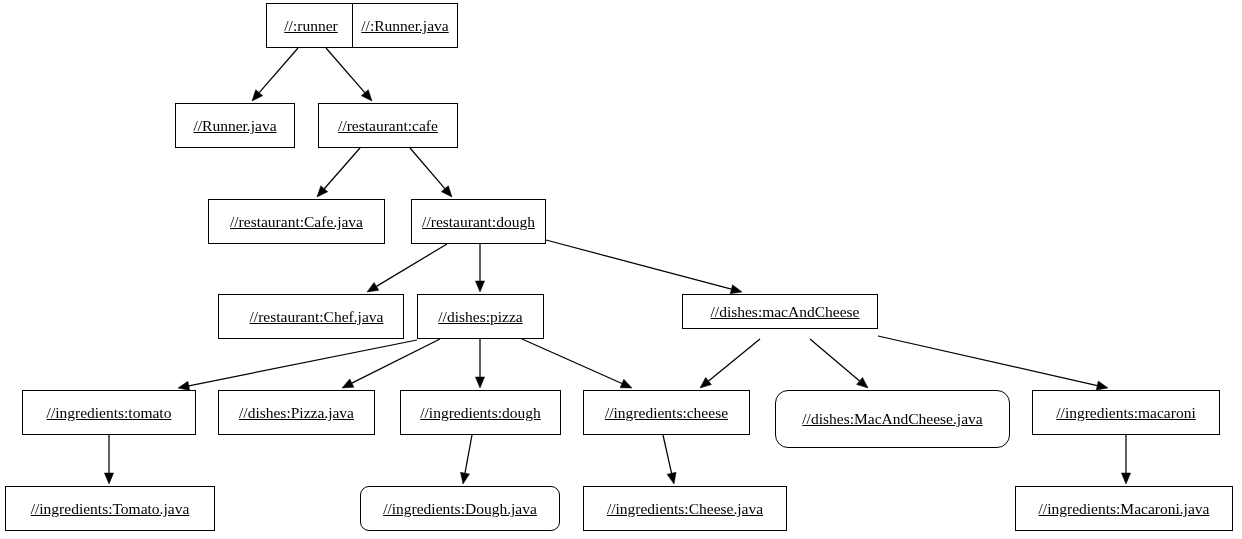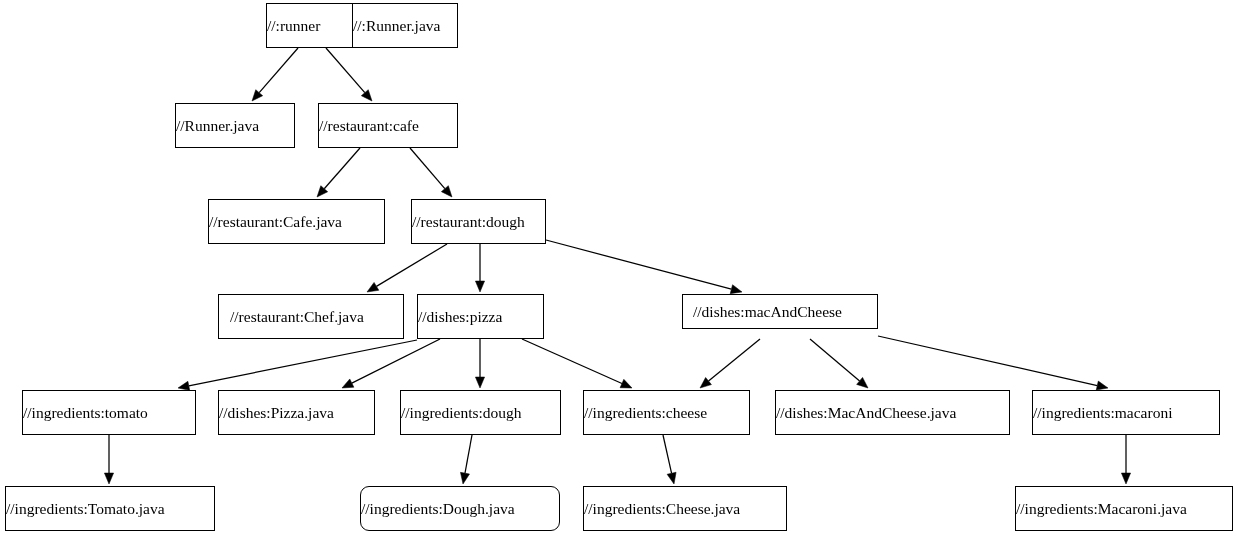--- a/index.html
+++ b/index.html
@@ -22,21 +22,22 @@
     width: 1242px;
     height: 539px;
   }
   .node-box {
     position: absolute;
     box-sizing: border-box;
     border: 1px solid #000000;
     background: #ffffff;
     display: flex;
     align-items: center;
-    justify-content: flex-start;
+    justify-content: center;
+    text-decoration: underline;
   }
   .node-label {
     font-family: "Liberation Serif", "DejaVu Serif", serif;
     font-size: 15.5px;
     color: #000000;
     white-space: nowrap;
     line-height: 1;
     letter-spacing: 0px;
   }
   .edge-path {
@@ -161,21 +162,21 @@
       </div>
       <div class="node-box" style="left: 218px; top: 390px; width: 157px; height: 45px; border-color: rgb(0, 0, 0); background: rgb(255, 255, 255);">
         <span class="node-label">//dishes:Pizza.java</span>
       </div>
       <div class="node-box" style="left: 400px; top: 390px; width: 161px; height: 45px; border-color: rgb(0, 0, 0); background: rgb(255, 255, 255);">
         <span class="node-label">//ingredients:dough</span>
       </div>
       <div class="node-box" style="left: 583px; top: 390px; width: 167px; height: 45px; border-color: rgb(0, 0, 0); background: rgb(255, 255, 255);">
         <span class="node-label">//ingredients:cheese</span>
       </div>
-      <div class="node-box" style="left: 775px; top: 390px; width: 235px; height: 45px; border-color: rgb(0, 0, 0); background: rgb(255, 255, 255);">
+      <div class="node-box" style="left: 775px; top: 390px; width: 235px; height: 58px; border-color: rgb(0, 0, 0); background: rgb(255, 255, 255); border-radius: 13px;">
         <span class="node-label">//dishes:MacAndCheese.java</span>
       </div>
       <div class="node-box" style="left: 1032px; top: 390px; width: 188px; height: 45px; border-color: rgb(0, 0, 0); background: rgb(255, 255, 255);">
         <span class="node-label">//ingredients:macaroni</span>
       </div>
       <div class="node-box" style="left: 5px; top: 486px; width: 210px; height: 45px; border-color: rgb(0, 0, 0); background: rgb(255, 255, 255);">
         <span class="node-label">//ingredients:Tomato.java</span>
       </div>
       <div class="node-box" style="left: 360px; top: 486px; width: 200px; height: 45px; border-color: rgb(0, 0, 0); background: rgb(255, 255, 255); border-radius: 9px;">
         <span class="node-label">//ingredients:Dough.java</span>

